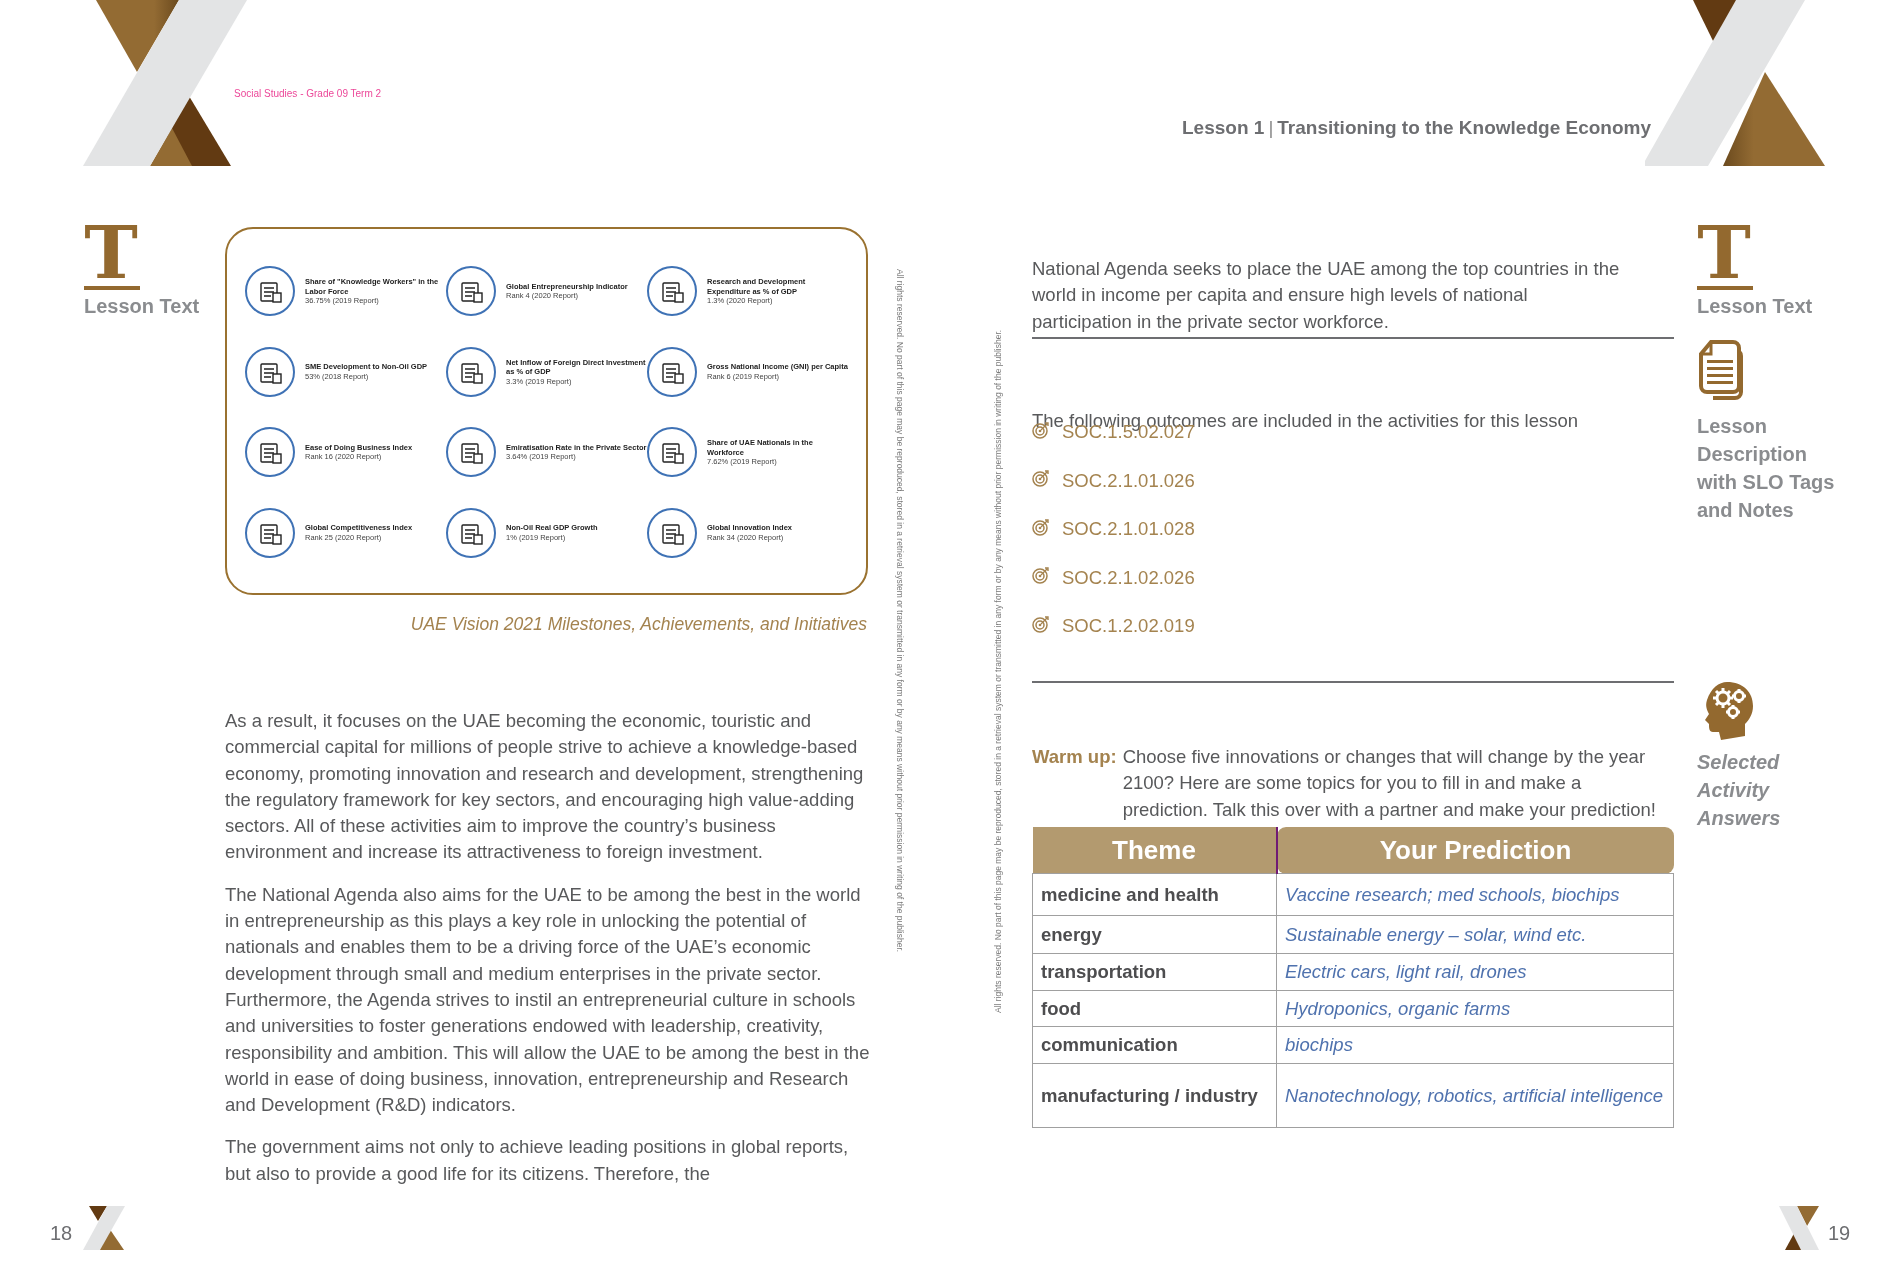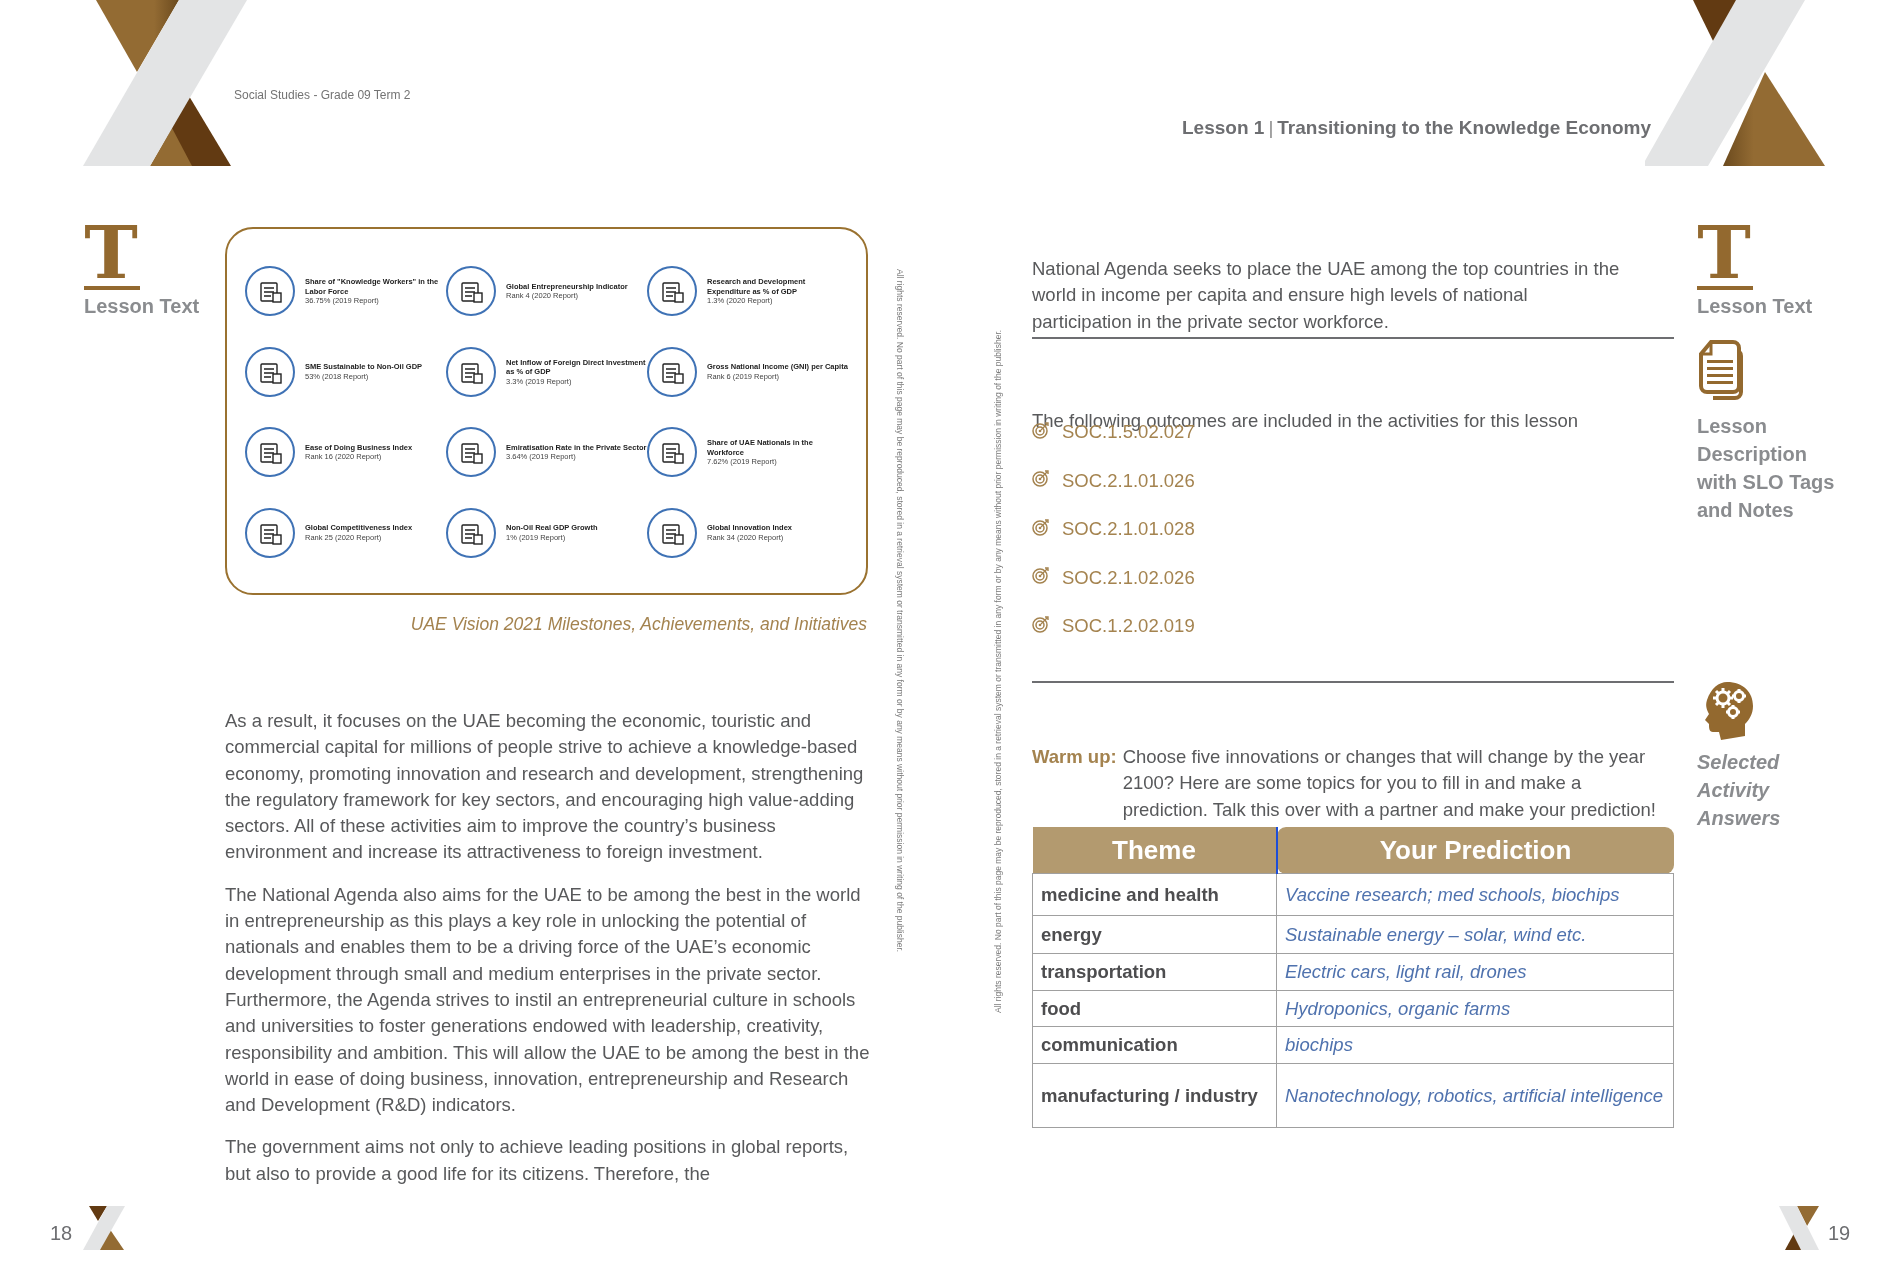--- a/index.html
+++ b/index.html
@@ -1,20 +1,20 @@
 <!DOCTYPE html>
 <html><head>
 <meta charset="utf-8">
 <style>
   html, body { margin:0; padding:0; }
   body { width:1890px; height:1276px; position:relative; background:#ffffff; overflow:hidden;
          font-family:"Liberation Sans", sans-serif; color:#58595b; }
   .abs { position:absolute; }
   .logo svg { display:block; }
-  .running-head { font-size:12px; color:#737373; }
+  .running-head { font-size:10px; color:#ec4899; }
   .lesson-head { font-size:19px; color:#6d6e71; font-weight:bold; text-align:right; white-space:nowrap; }
   .lesson-head .sep { font-weight:normal; color:#8a8a8a; padding:0 4px; }
   .side-label { font-weight:bold; color:#8a8c8f; font-size:20px; line-height:28px; }
   .t-icon { font-family:"DejaVu Serif", serif; color:#93692f; font-size:72px; line-height:62px; font-weight:bold; width:54px; text-align:center; }
   .t-underline { height:4px; background:#93692f; width:56px; margin-top:2px; }
   .infobox { border:2px solid #9a7230; border-radius:28px; background:#fff; box-sizing:border-box; }
   .infogrid { position:absolute; left:18px; top:22px; right:18px; bottom:20px; display:grid;
               grid-template-columns:repeat(3, 1fr); grid-template-rows:repeat(4,1fr); }
   .infocell { display:flex; align-items:center; gap:10px; }
   .circle { width:46px; height:46px; border:2.5px solid #3f72b5; border-radius:50%; flex:0 0 auto;
@@ -23,21 +23,21 @@
   .infotext .t { font-weight:bold; }
   .infotext .v { color:#444; }
   .caption { font-style:italic; color:#a4834f; font-size:17.5px; text-align:right; }
   .para { font-size:18.5px; line-height:26.3px; color:#58595b;margin-top:32px; }
   .para p { margin:0 0 16px 0; }
   .copyright { font-size:8.5px; color:#7a7a7a; white-space:nowrap; transform-origin:left top; }
   .hr { height:2px; background:#6d6e71; }
   .slo { display:flex; align-items:center; gap:12px; color:#a4834f; font-size:18.5px; height:24px; }
   .warm-label { color:#a4834f; font-weight:bold; }
   table.pred { border-collapse:collapse; width:100%; font-size:18.5px; }
-  table.pred th { background:#b39a6f; color:#fff; font-size:26px; font-weight:bold; height:44px; border-right:2px solid #1d4ed8; }
+  table.pred th { background:#b39a6f; color:#fff; font-size:26px; font-weight:bold; height:44px; border-right:2px solid #701a75; }
   table.pred th:last-child { border-right:none;border-radius:9px; }
   table.pred td { border:1.5px solid #a0a0a0; padding:4px 8px; vertical-align:middle; }
   table.pred td.theme { font-weight:bold; color:#4d4d4f; width:227px; }
   table.pred td.answer { font-style:italic; color:#4f72ae; }
   .pagenum { font-size:20px; color:#6d6e71; }
 </style>
 </head>
 <body>
 
 <div class="abs logo" style="left:82px; top:0; width:170px; height:168px;">
@@ -123,21 +123,21 @@
       </div>
       <div class="infocell">
         <div class="circle">
   <svg width="28" height="28" viewBox="0 0 28 28" fill="none" stroke="#222" stroke-width="1.4">
     <rect x="5" y="6" width="16" height="18" rx="1"></rect>
     <path d="M8 11 h10 M8 15 h10 M8 19 h7"></path>
     <rect x="17" y="16" width="8" height="9" fill="#fff"></rect>
   </svg>
 </div>
         <div class="infotext">
-          <div class="t">SME Sustainable to Non-Oil GDP</div>
+          <div class="t">SME Development to Non-Oil GDP</div>
           <div class="v">53% (2018 Report)</div>
         </div>
       </div>
       <div class="infocell">
         <div class="circle">
   <svg width="28" height="28" viewBox="0 0 28 28" fill="none" stroke="#222" stroke-width="1.4">
     <rect x="5" y="6" width="16" height="18" rx="1"></rect>
     <path d="M8 11 h10 M8 15 h10 M8 19 h7"></path>
     <rect x="17" y="16" width="8" height="9" fill="#fff"></rect>
   </svg>

